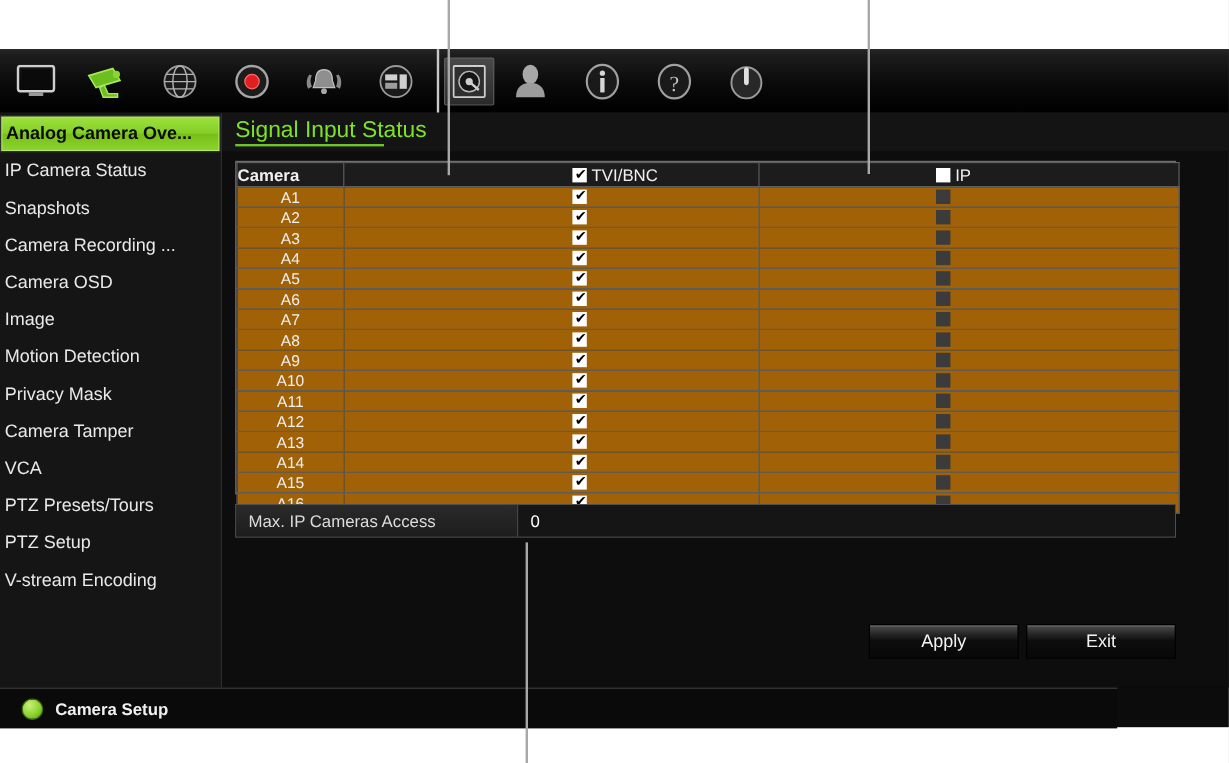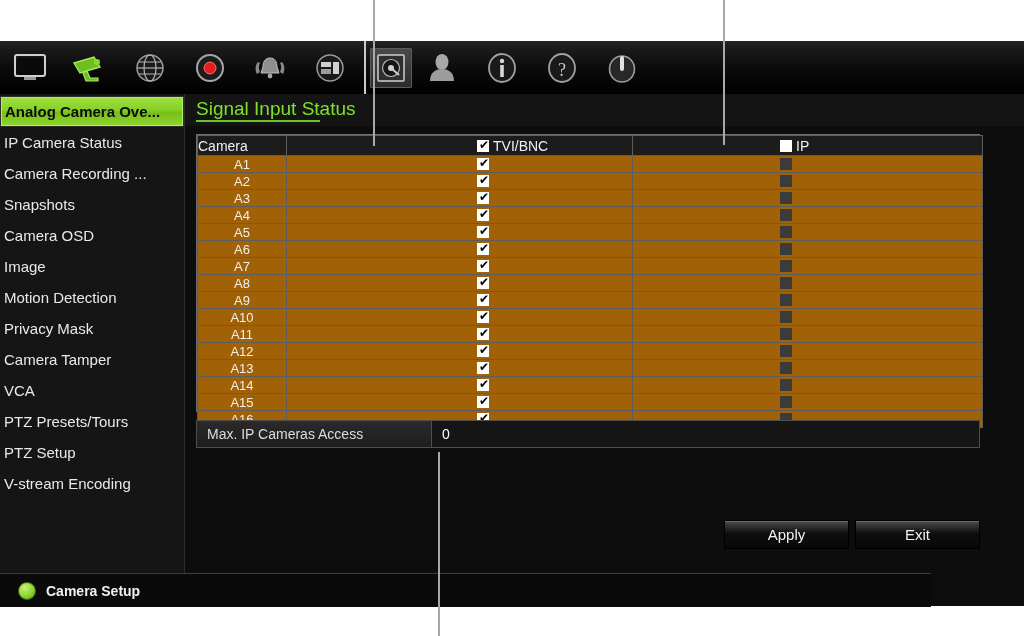--- a/index.html
+++ b/index.html
@@ -87,21 +87,21 @@
     height:16px; padding:0;
     color:#f0f0f0; font-size:13px;
     background:#a16207;
   }
   table#cams tr.head td{
     height:19px; font-size:14px; background:#1c1c1c;
   }
   td.c-cam{width:88px; text-align:center;}
   td.c-tvi{width:345px;}
   td.c-ip{width:349px;}
-  tr.head td.c-cam{text-align:left; padding-left:8px; font-weight:normal;}
+  tr.head td.c-cam{text-align:left; padding-left:8px; font-weight:bold;}
   .cbox-wrap{position:relative; width:100%; height:100%;}
   .cb{
     position:absolute; width:12px; height:12px; top:50%; transform:translateY(-50%);
     box-sizing:border-box;
   }
   .cb.on{background:#ffffff;}
   .cb.off{background:#ffffff;}
   .cb.dis{background:#3b3b3b;}
   .cb .tick{
     position:absolute; left:2px; top:-1px; color:#000; font-size:12px; line-height:13px;
@@ -265,24 +265,24 @@
   </div>
 
   <div id="sidebar">
     <div class="side-item active">
       <span>Analog Camera Ove...</span>
     </div>
     <div class="side-item">
       <span>IP Camera Status</span>
     </div>
     <div class="side-item">
+      <span>Snapshots</span>
+    </div>
+    <div class="side-item">
       <span>Camera Recording ...</span>
-    </div>
-    <div class="side-item">
-      <span>Snapshots</span>
     </div>
     <div class="side-item">
       <span>Camera OSD</span>
     </div>
     <div class="side-item">
       <span>Image</span>
     </div>
     <div class="side-item">
       <span>Motion Detection</span>
     </div>

